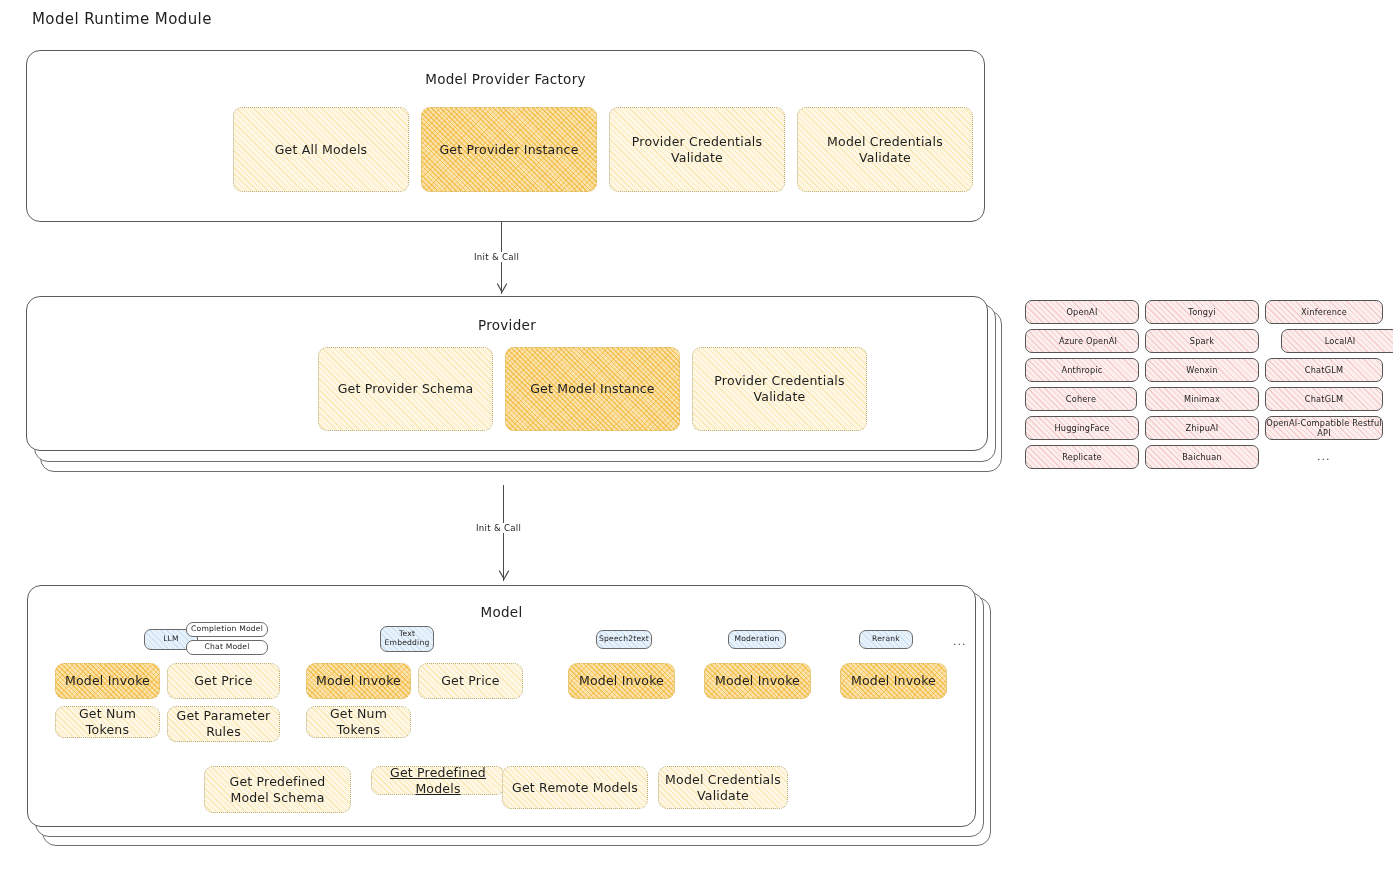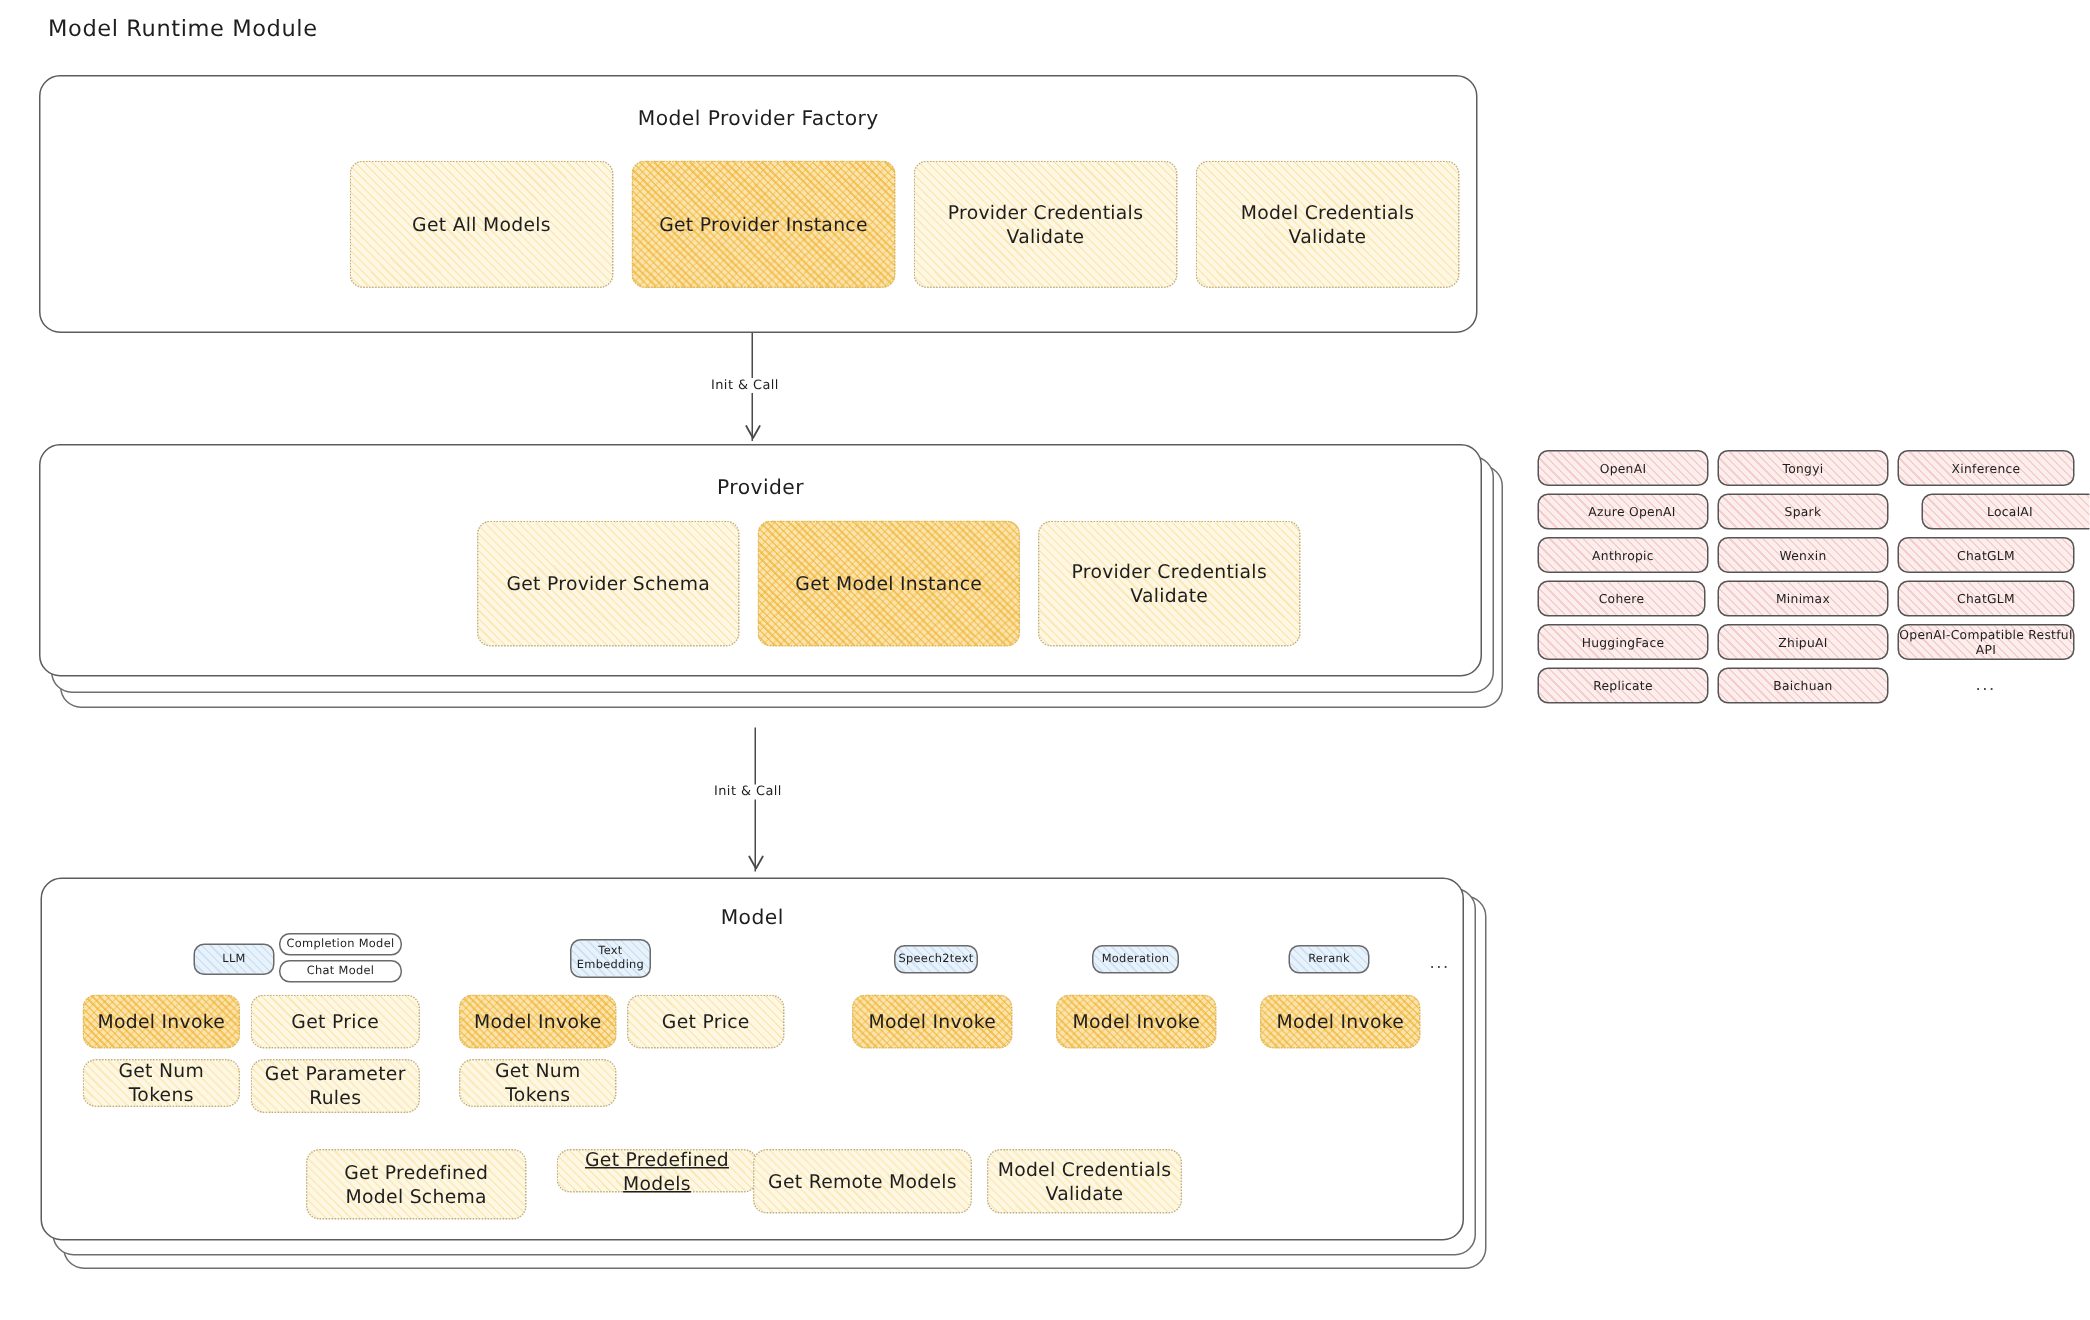--- a/index.html
+++ b/index.html
@@ -216,21 +216,21 @@
 <div class="conn-label" style="left:472px;top:523px;">Init &amp; Call</div>
 <svg class="arrow-head" viewBox="0 0 12 12" style="left:498px;top:569px;">
   <path d="M1.5 2 L6 10 L10.5 2" fill="none" stroke="#4a4a4a" stroke-width="1.2" stroke-linecap="round" stroke-linejoin="round"></path>
 </svg>
 
 <div class="stack-layer" style="left:42px;top:597px;width:949px;height:249px;"></div>
 <div class="stack-layer" style="left:35px;top:592px;width:949px;height:245px;"></div>
 <div class="sketch-card" style="left:27px;top:585px;width:949px;height:242px;z-index:2;">
   <div class="card-title" style="top:18px;">Model</div>
 
-  <div class="badge" style="left:101px;top:43px;width:54px;height:21px;">
+  <div class="badge" style="left:116px;top:43px;width:54px;height:21px;">
     <span>LLM</span>
   </div>
   <div class="badge plain" style="left:158px;top:36px;width:82px;height:15px;">
     <span>Completion Model</span>
   </div>
   <div class="badge plain" style="left:158px;top:54px;width:82px;height:15px;">
     <span>Chat Model</span>
   </div>
 
   <div class="badge" style="left:352px;top:40px;width:54px;height:26px;">

